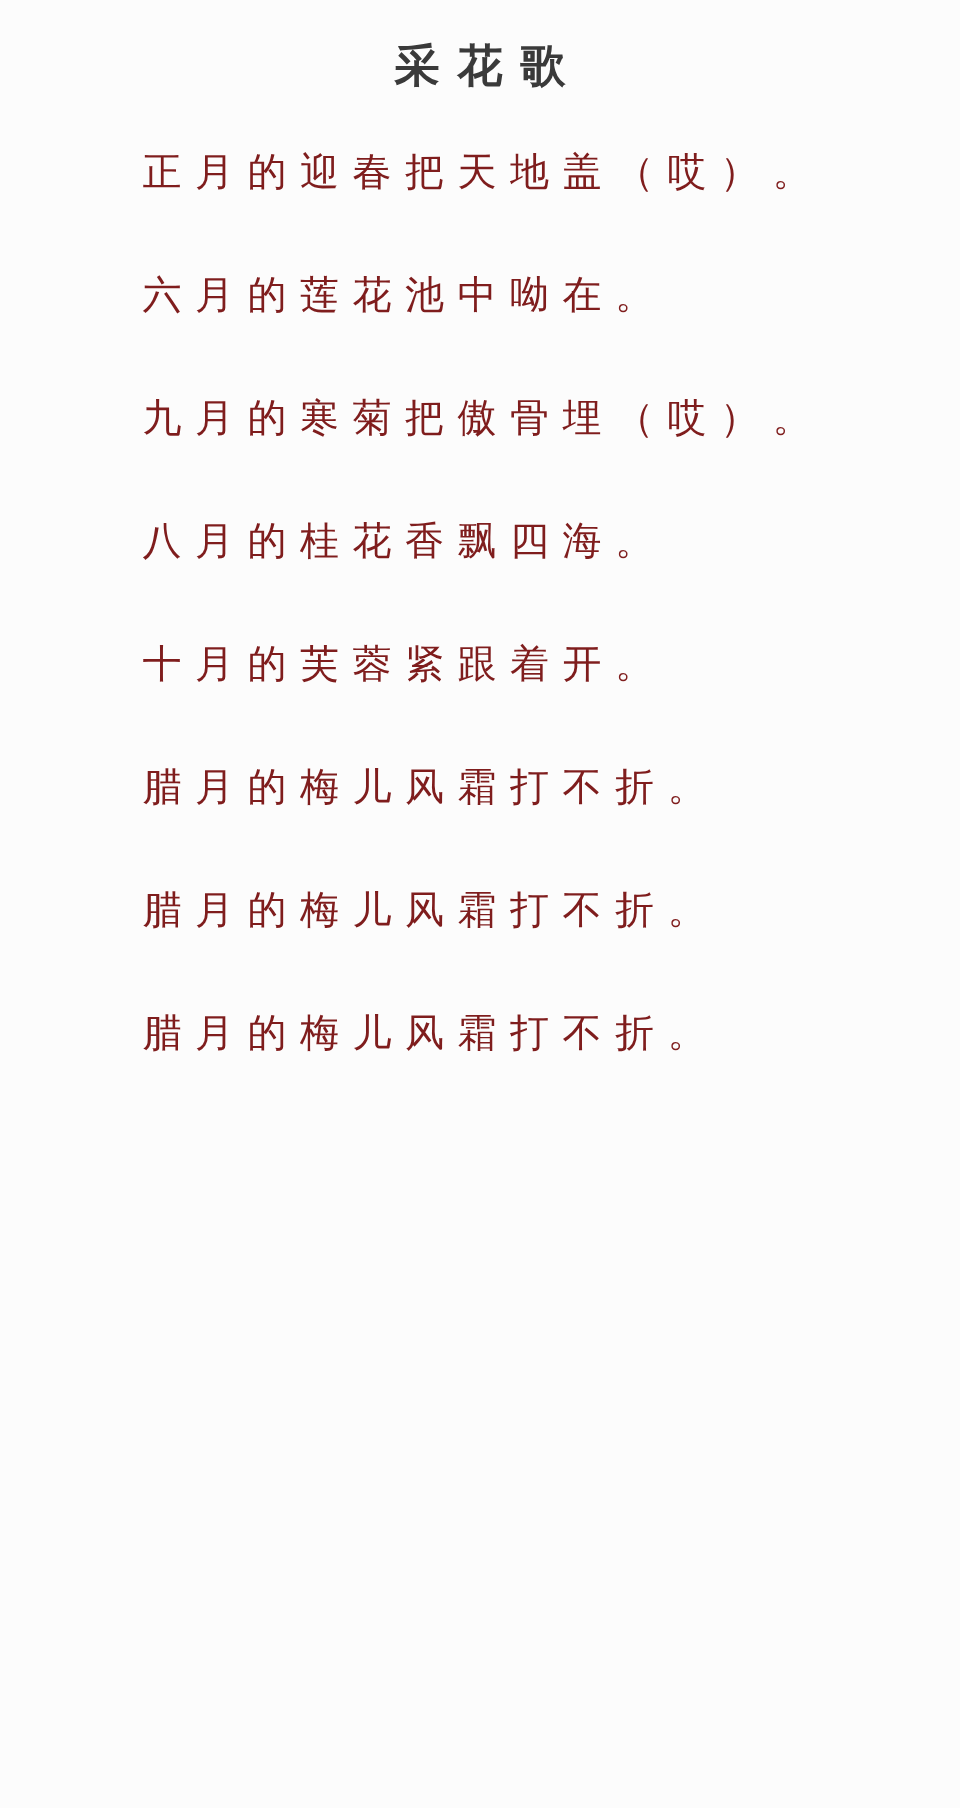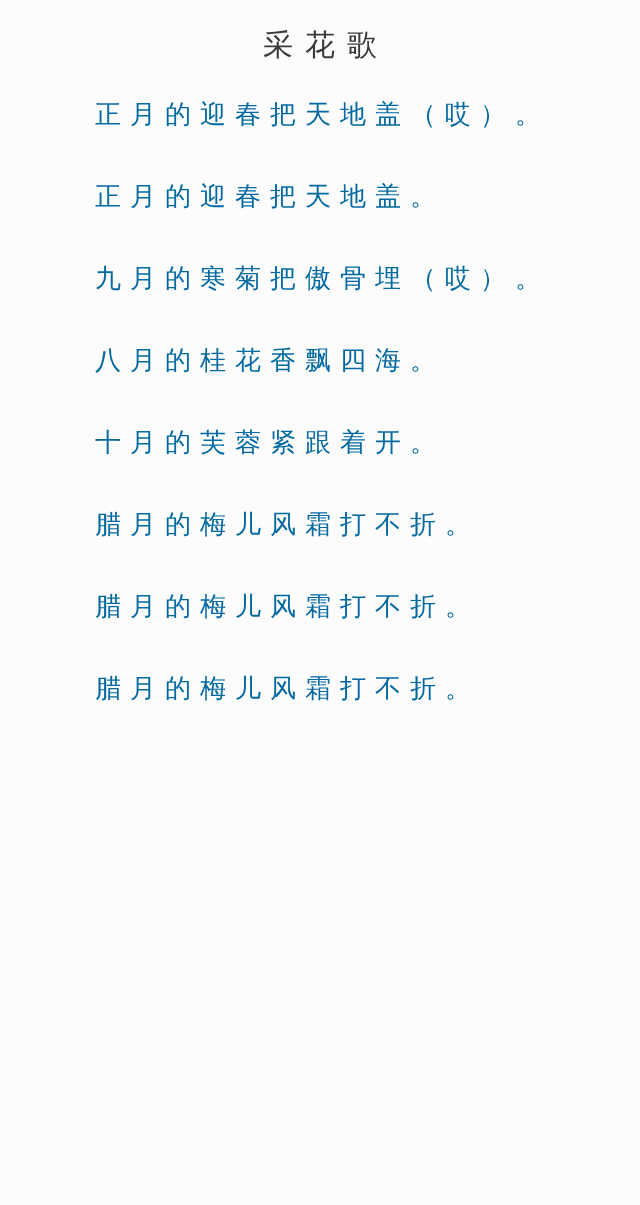--- a/index.html
+++ b/index.html
@@ -15,52 +15,52 @@
     overflow: hidden;
     font-family: "Liberation Sans", sans-serif;
     color: #3d3d3d;
   }
   .song-title {
     margin: 0;
     padding-top: 27px;
     text-align: center;
     font-size: 30px;
     line-height: 36px;
-    font-weight: normal;
+    font-weight: bold;
     letter-spacing: 12px;
     text-indent: 12px; 
     color: #3a3a3a;
   }
   .lyrics {
     margin-top: 37px;
     padding-left: 95px;
     padding-right: 40px;
   }
   .lyric-line {
     margin: 0 0 53px 0;
     font-size: 26px;
     line-height: 29px;
     font-weight: 500;
     letter-spacing: 9px;
     white-space: nowrap;
-    color: #0369a1;
+    color: #7f1d1d;
   }
   .lyric-line:last-child {
     margin-bottom: 0;
   }
 </style>
 </head>
 <body>
 
 <div class="page">
   <h1 class="song-title">采花歌</h1>
 
   <div class="lyrics">
     <p class="lyric-line">正月的迎春把天地盖（哎）。</p>
-    <p class="lyric-line">正月的迎春把天地盖。</p>
+    <p class="lyric-line">六月的莲花池中呦在。</p>
     <p class="lyric-line">九月的寒菊把傲骨埋（哎）。</p>
     <p class="lyric-line">八月的桂花香飘四海。</p>
     <p class="lyric-line">十月的芙蓉紧跟着开。</p>
     <p class="lyric-line">腊月的梅儿风霜打不折。</p>
     <p class="lyric-line">腊月的梅儿风霜打不折。</p>
     <p class="lyric-line">腊月的梅儿风霜打不折。</p>
   </div>
 </div>
 
 </body></html>

